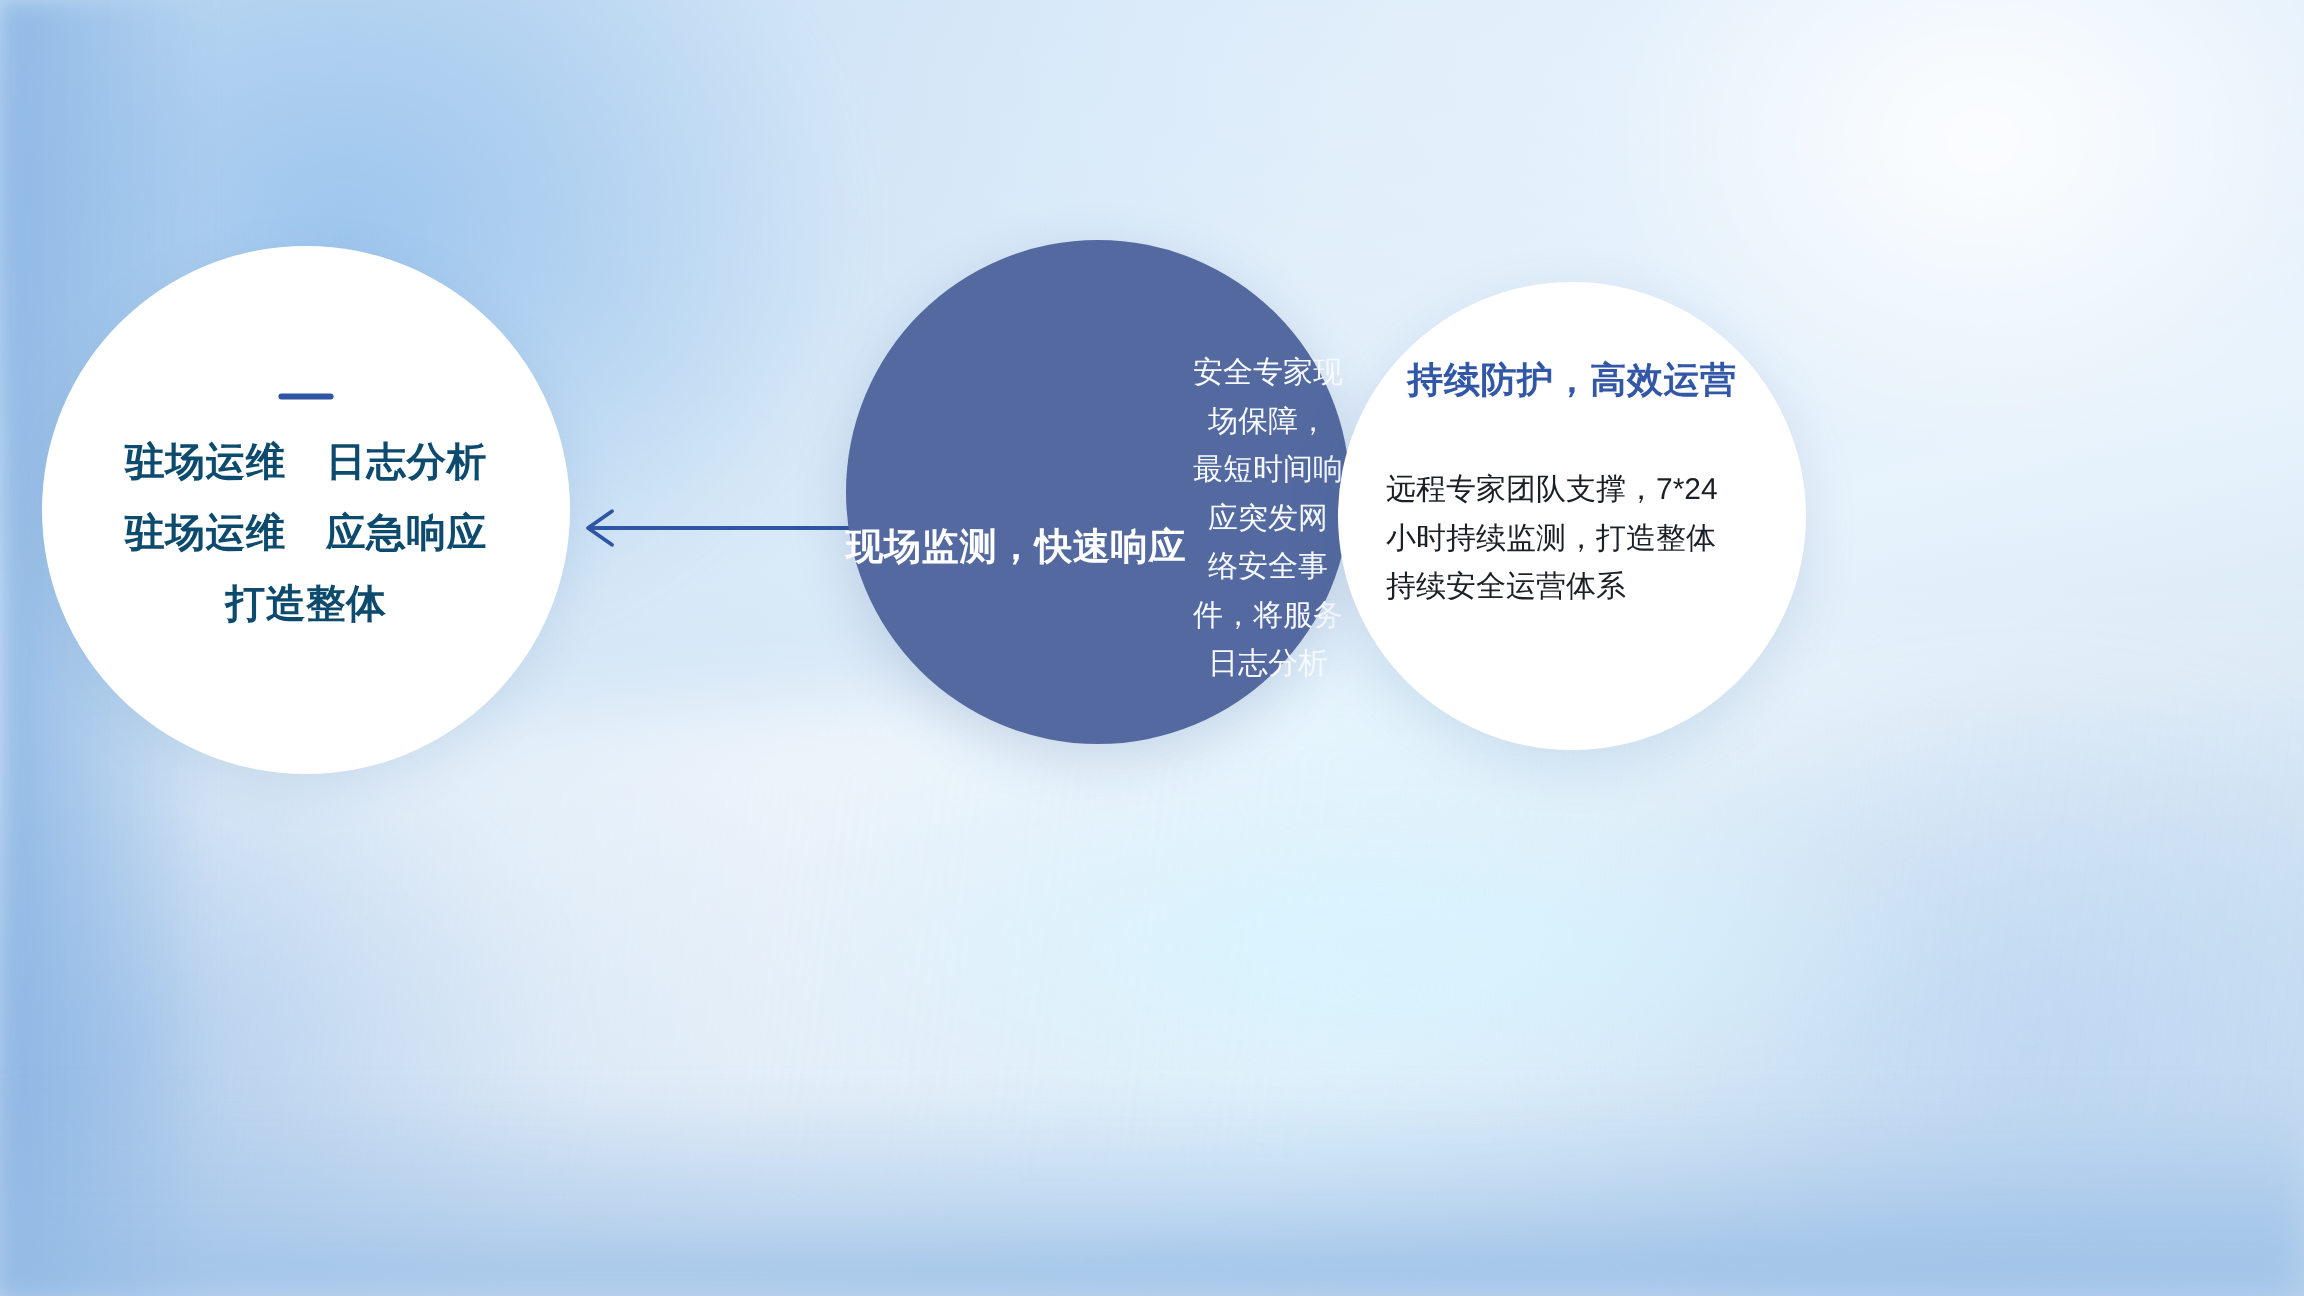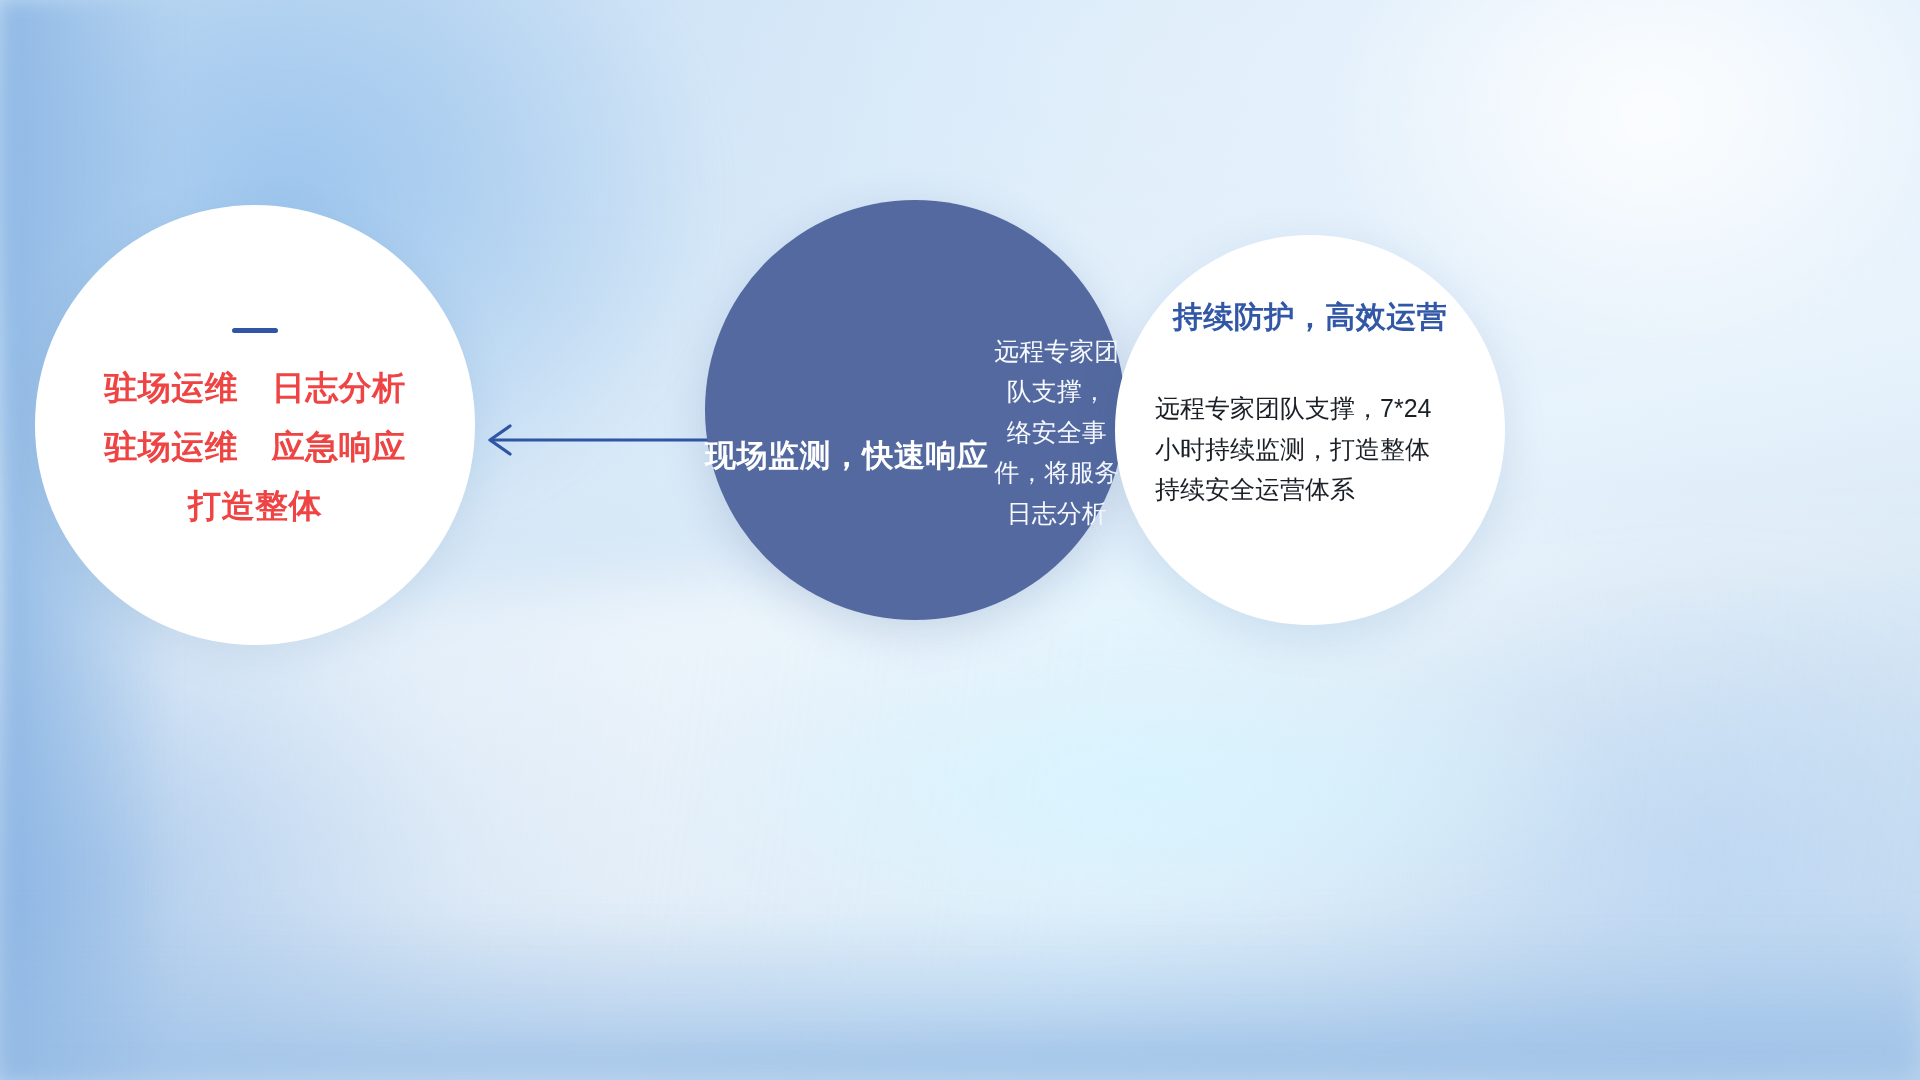--- a/index.html
+++ b/index.html
@@ -72,22 +72,22 @@
     left:35px;top:205px;width:440px;height:440px;
     background:#ffffff;
     box-shadow:0 10px 40px rgba(80,120,170,.13);
     display:flex;flex-direction:column;align-items:center;justify-content:center;
     z-index:3;
   }
   .dash{
     width:46px;height:5px;border-radius:3px;background:#2f55a4;margin-bottom:38px;
   }
   .leftline{
-    color:#ef4444;font-weight:bold;font-size:33px;letter-spacing:.5px;
-    line-height:1.0;text-align:left;white-space:nowrap;margin:0 0 26px 0;
+    color:#0c4a6e;font-weight:bold;font-size:33px;letter-spacing:.5px;
+    line-height:1.0;text-align:left;white-space:nowrap;margin:0 0 26px 0;font-family:Liberation Mono, monospace;
   }
   .leftline:last-child{margin-bottom:0;}
 
   #circleMid{
     left:705px;top:200px;width:420px;height:420px;
     background:#53699f;
     z-index:4;
     display:flex;flex-direction:row;align-items:center;
     box-shadow:0 12px 44px rgba(50,80,140,.18);
   }
@@ -140,21 +140,22 @@
 <div class="circle" id="circleLeft">
   <div class="dash"></div>
   <p class="leftline">驻场运维　日志分析</p>
   <p class="leftline">驻场运维　应急响应</p>
   <p class="leftline">打造整体</p>
 </div>
 
 <div class="circle" id="circleMid">
   <div class="h">现场监测，快速响应</div>
   <div class="body">
-    <span class="bl">远程专家团队支撑，</span>
+    <span class="bl">安全专家现场保障，</span>
+    <span class="bl">最短时间响应突发网</span>
     <span class="bl">络安全事件，将服务</span>
     <span class="bl">日志分析</span>
   </div>
 </div>
 
 <div class="circle" id="circleRight">
   <div class="h">持续防护，高效运营</div>
   <div class="body">
     <span class="bl">远程专家团队支撑，7*24</span>
     <span class="bl">小时持续监测，打造整体</span>

